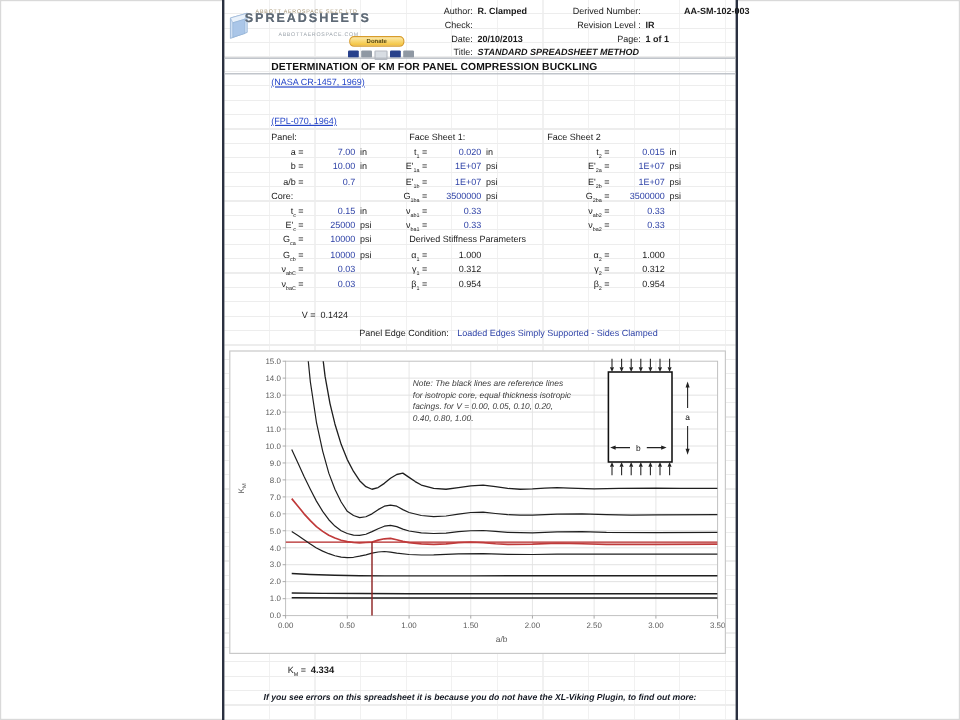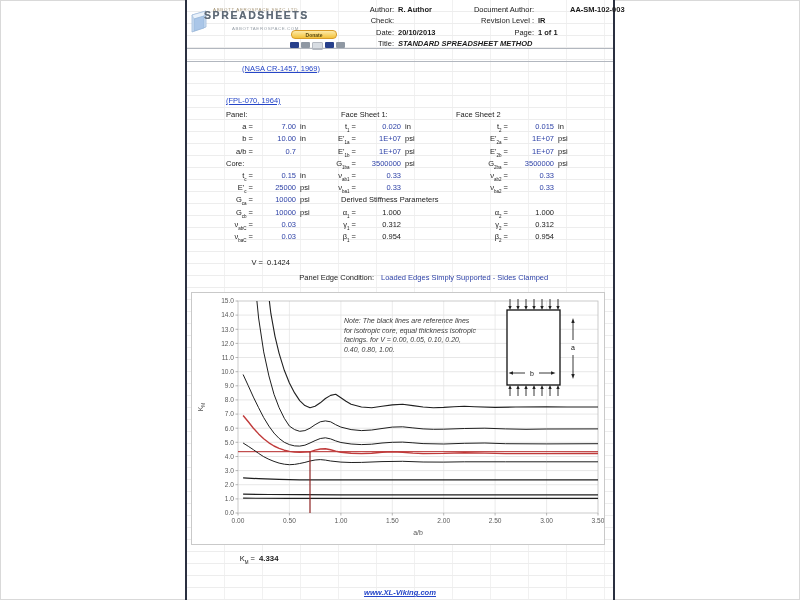--- a/index.html
+++ b/index.html
@@ -66,40 +66,41 @@
       <span style="background:#27408b;"></span>
       <span style="background:#8f98a3;"></span>
       <span style="background:#d8dde3;border:0.5px solid #b5bac2;"></span>
       <span style="background:#27408b;"></span>
       <span style="background:#8f98a3;"></span>
     </div>
   </div>
 
   <div id="hdr">
       <span class="t" style="left: 100px; top: 5px; width: 107px; text-align: right;">Author:</span>
-      <span class="t b" style="left: 211px; top: 5px;">R. Author</span>
+      <span class="t b" style="left: 211px; top: 5px;">R. Clamped</span>
       <span class="t" style="left: 100px; top: 16px; width: 107px; text-align: right;">Check:</span>
       <span class="t b" style="left: 211px; top: 16px;"></span>
       <span class="t" style="left: 100px; top: 27.5px; width: 107px; text-align: right;">Date:</span>
       <span class="t b" style="left: 211px; top: 27.5px;">20/10/2013</span>
       <span class="t" style="left: 100px; top: 39px; width: 107px; text-align: right;">Title:</span>
       <span class="t b" style="left: 211px; top: 39px; font-style: italic;">STANDARD SPREADSHEET METHOD</span>
-      <span class="t" style="left: 240px; top: 5px; width: 107px; text-align: right;">Document Author:</span>
+      <span class="t" style="left: 240px; top: 5px; width: 107px; text-align: right;">Derived Number:</span>
       <span class="t b" style="left: 351px; top: 5px; margin-left: 32px;">AA-SM-102-003</span>
       <span class="t" style="left: 240px; top: 16px; width: 107px; text-align: right;">Revision Level :</span>
       <span class="t b" style="left: 351px; top: 16px;">IR</span>
       <span class="t" style="left: 240px; top: 27.5px; width: 107px; text-align: right;">Page:</span>
       <span class="t b" style="left: 351px; top: 27.5px;">1 of 1</span>
     </div>
 
   <div class="rule" style="top:48px;"></div>
+  <div class="title">DETERMINATION OF KM FOR PANEL COMPRESSION BUCKLING</div>
   <div class="rule" style="top:61px;"></div>
 
   <div id="refs">
-      <span class="t link" style="left: 39px; top: 63.5px; margin-left: 16px;">(NASA CR-1457, 1969)</span>
+      <span class="t link" style="left: 39px; top: 63.5px;">(NASA CR-1457, 1969)</span>
       <span class="t link" style="left: 39px; top: 76px; margin-top: 20px;">(FPL-070, 1964)</span>
     </div>
 
   <div id="params">
       <span class="t" style="left: 39px; top: 110px;">Panel:</span>
       <span class="t" style="left: 154px; top: 110px;">Face Sheet 1:</span>
       <span class="t" style="left: 269px; top: 110px;">Face Sheet 2</span>
       <span class="t" style="left: 0px; top: 122px; width: 66px; text-align: right;">a =</span>
       <span class="t blue" style="left: 70px; top: 122px; width: 39px; text-align: right;">7.00</span>
       <span class="t" style="left: 113px; top: 122px;">in</span>
@@ -309,15 +310,15 @@
           <polygon points="359,78.3 359,81.7 363.5,80" fill="#222" stroke="none"></polygon>
           <text x="340" y="83" text-anchor="middle" font-size="7" fill="#111" stroke="none">b</text>
         </g>
       </svg>
     <div class="chart-note">Note: The black lines are reference lines for isotropic core, equal thickness isotropic facings. for V = 0.00, 0.05, 0.10, 0.20, 0.40, 0.80, 1.00.</div>
   </div>
 
   <span class="t" style="left:20px;top:554px;width:48px;text-align:right;">K<sub>M</sub> =</span>
   <span class="t b" style="left:72px;top:554px;font-size:7.8px;">4.334</span>
 
-  <div class="footer-link t"><span class="link">www.XL-Viking.com</span></div>
+  <div class="footer-notice t">If you see errors on this spreadsheet it is because you do not have the XL-Viking Plugin, to find out more:</div>
 
 </div>
 
 </body></html>

